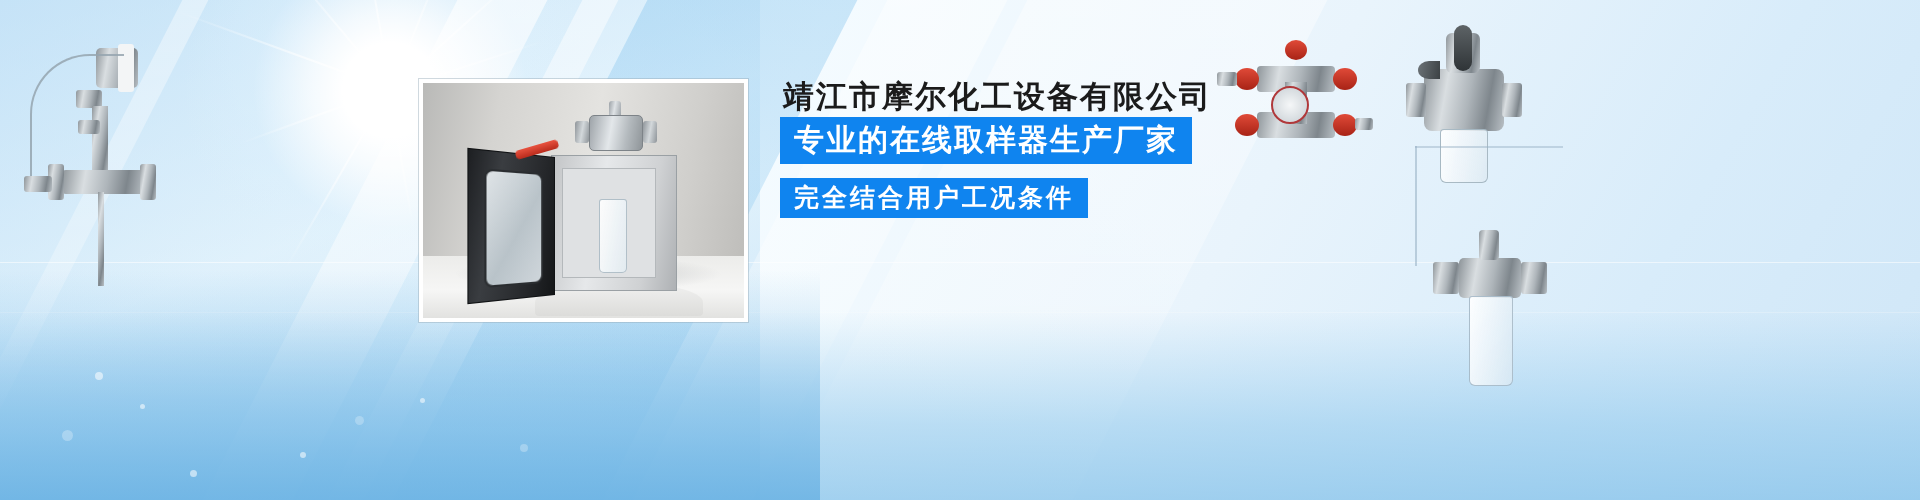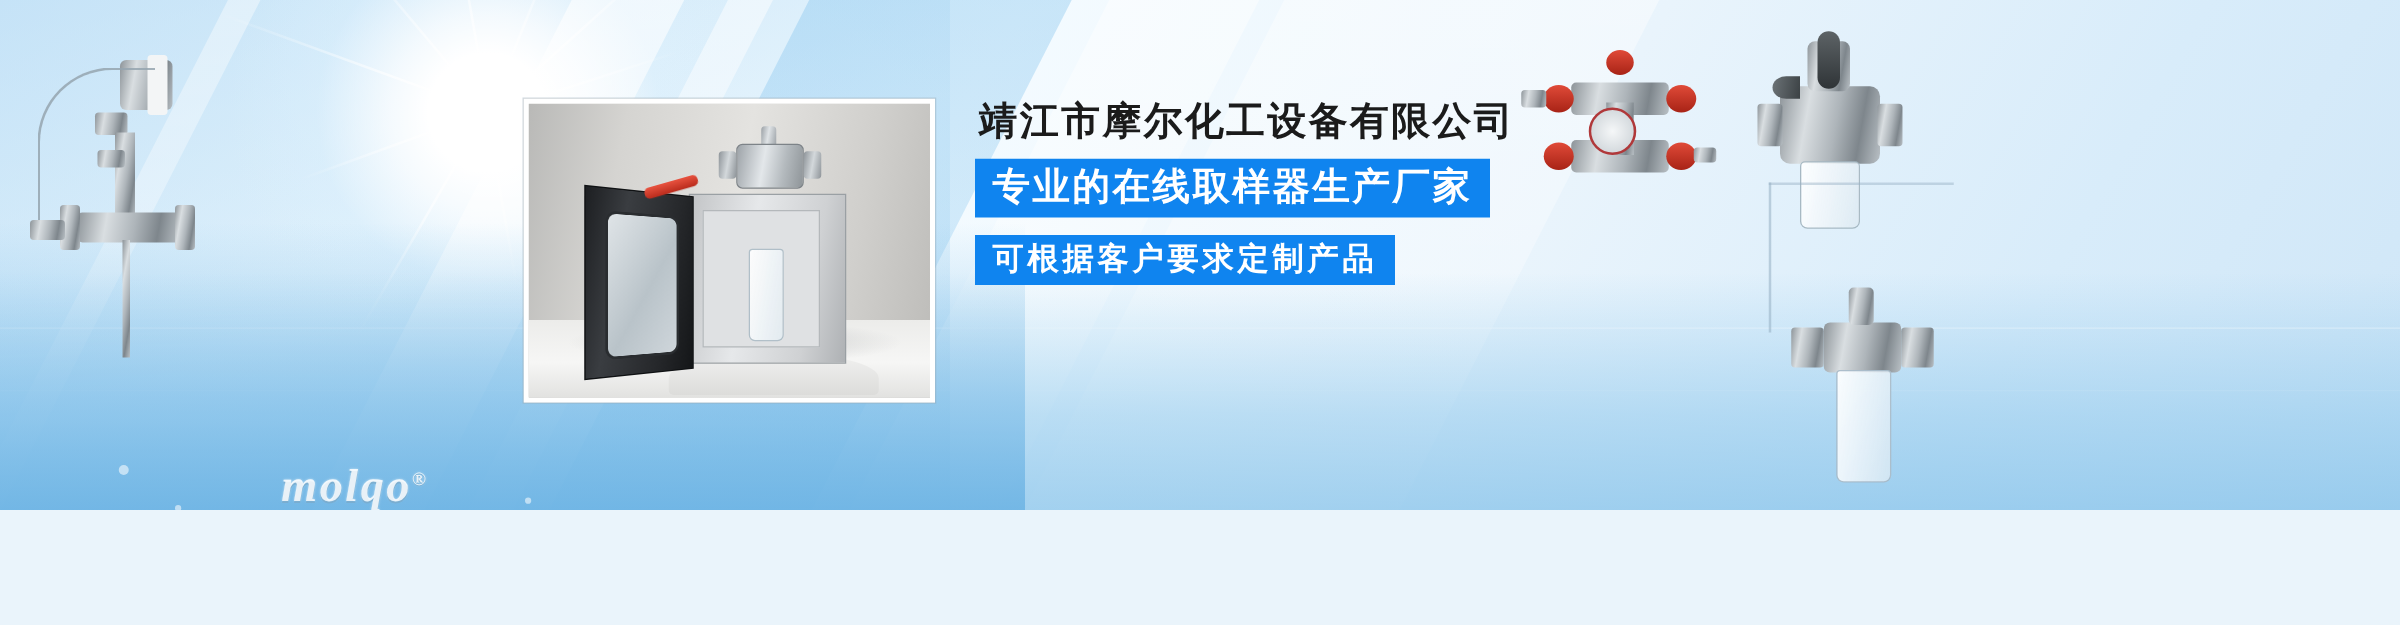--- a/index.html
+++ b/index.html
@@ -2,21 +2,21 @@
 <html><head>
 <meta charset="utf-8">
 <style>
   html,body{margin:0;padding:0;}
   body{
     width:1920px;height:500px;overflow:hidden;
     font-family:"Liberation Sans","DejaVu Sans",sans-serif;
     background:#eaf4fb;
   }
   #banner{
-    position:relative;width:1920px;height:408px;overflow:hidden;
+    position:relative;width:1920px;height:500px;overflow:hidden;
     background:
       linear-gradient(120deg,#dff0fb 0%,#eaf6fd 18%,#f4fbff 38%,#e9f4fc 62%,#d8ecfa 82%,#cfe6f7 100%);
   }
   
   .bg-layer{position:absolute;inset:0;pointer-events:none;}
   .sun{
     position:absolute;left:180px;top:-120px;width:420px;height:420px;
     background:radial-gradient(circle at 50% 50%, #ffffff 0%, #ffffff 16%, rgba(255,255,255,.75) 26%, rgba(222,241,253,.35) 46%, rgba(222,241,253,0) 70%);
     border-radius:50%;
   }
@@ -92,21 +92,21 @@
   
   .textblock{position:absolute;left:780px;top:78px;width:620px;}
   .company{
     font-family:"Liberation Serif","DejaVu Serif",serif;
     font-size:31px;font-weight:700;color:#1b1b1b;letter-spacing:2px;
     white-space:nowrap;line-height:1.25;padding-left:3px;
   }
   .hl-box{
     display:inline-block;background:#0f84ef;color:#ffffff;
     font-size:30px;font-weight:700;letter-spacing:2px;
-    padding:6px 14px 7px 14px;margin-top:10px;white-space:nowrap;
+    padding:6px 14px 7px 14px;white-space:nowrap;
     line-height:1.15;
   }
   .descline{
     margin-top:12px;font-size:23px;color:#15181b;letter-spacing:1px;
     white-space:nowrap;padding-left:3px;
   }
   .hl-box2{
     display:inline-block;background:#0f84ef;color:#ffffff;
     font-size:25px;font-weight:700;letter-spacing:3px;
     padding:5px 14px 6px 14px;margin-top:14px;white-space:nowrap;line-height:1.15;
@@ -238,18 +238,17 @@
     <div class="steel" style="position:absolute;left:18px;top:34px;width:26px;height:32px;border-radius:3px;"></div>
     <div class="steel" style="position:absolute;left:106px;top:34px;width:26px;height:32px;border-radius:3px;"></div>
     <div style="position:absolute;left:54px;top:68px;width:42px;height:88px;border-radius:3px 3px 6px 6px;background:linear-gradient(100deg,rgba(255,255,255,.92),rgba(216,232,243,.85));border:1px solid rgba(160,180,195,.85);"></div>
     <div style="position:absolute;left:0px;top:-82px;width:2px;height:120px;background:rgba(150,175,195,.55);"></div>
     <div style="position:absolute;left:0px;top:-82px;width:148px;height:2px;background:rgba(150,175,195,.45);"></div>
   </div>
 
   <div class="textblock">
     <div class="company">靖江市摩尔化工设备有限公司</div>
     <div><span class="hl-box">专业的在线取样器生产厂家</span></div>
-    <div><span class="hl-box2">可根据客户要求定制产品</span></div>
-  </div>
-
-  <div class="logo"><span>molqo</span><sup>®</sup></div>
+    <div><span class="hl-box2">完全结合用户工况条件</span></div>
+  </div>
+
 
 </div>
 
 </body></html>

